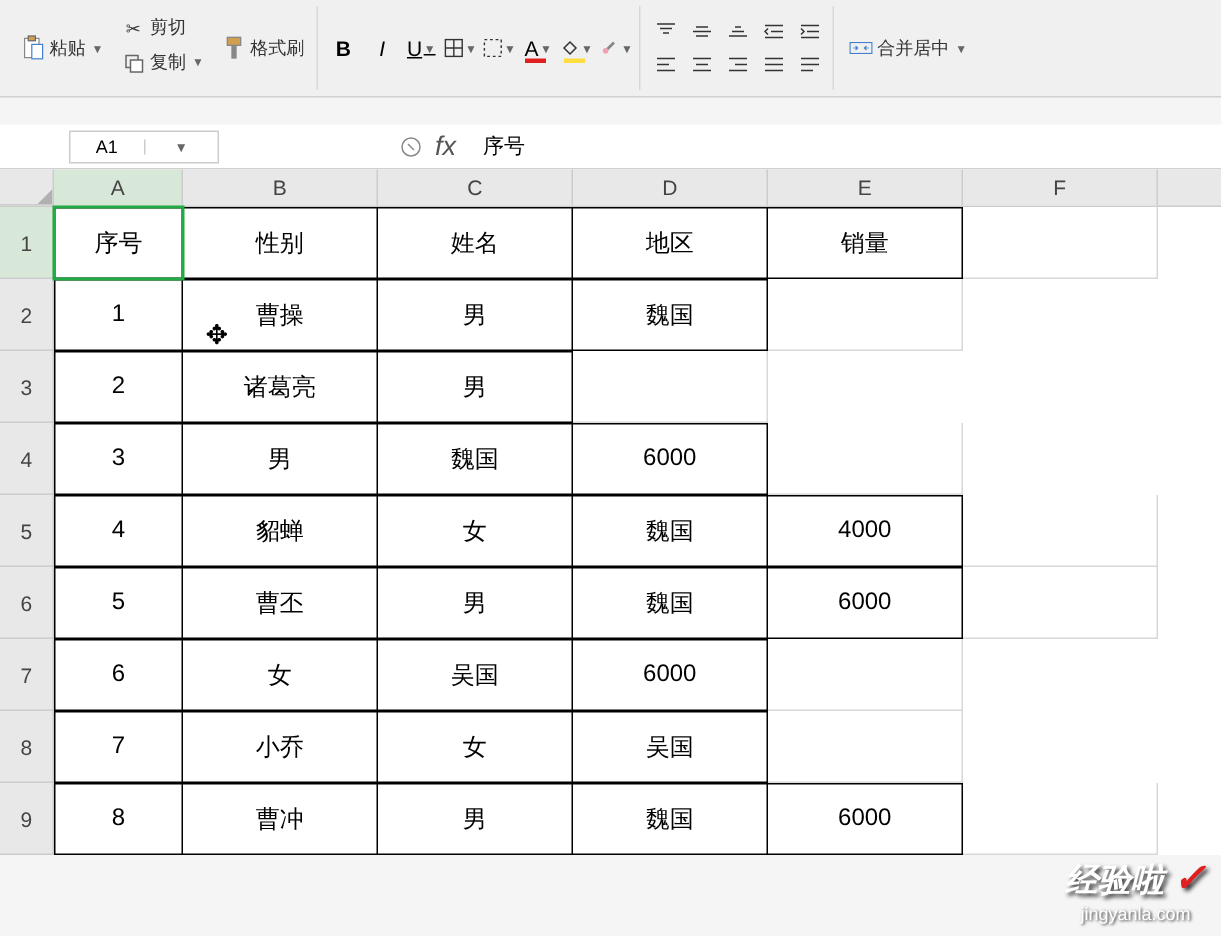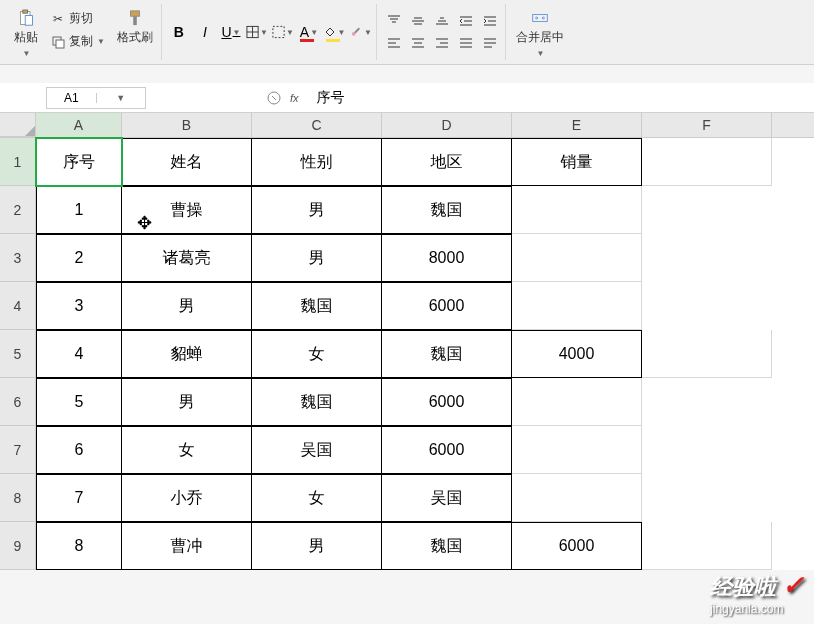--- a/index.html
+++ b/index.html
@@ -4,39 +4,39 @@
 <style>
 * { margin: 0; padding: 0; box-sizing: border-box; font-family: "Microsoft YaHei", sans-serif; }
 body { background: #f5f5f5; width: 814px; height: 624px; overflow: hidden; position: relative; }
 
 
 .ribbon { background: #f0f0f0; border-bottom: 1px solid #d0d0d0; height: 65px; display: flex; align-items: flex-start; padding: 4px 6px; gap: 2px; }
 .ribbon-group { display: flex; flex-direction: column; align-items: center; gap: 2px; padding: 0 4px; border-right: 1px solid #d8d8d8; height: 56px; justify-content: center; }
 .ribbon-group:last-child { border-right: none; }
 .ribbon-btn { display: flex; align-items: center; gap: 3px; padding: 2px 4px; font-size: 12px; color: #333; cursor: pointer; border-radius: 2px; }
 .ribbon-icon { width: 16px; height: 16px; display: inline-flex; align-items: center; justify-content: center; }
-.paste-big { flex-direction: column; font-size: 12px; height: 48px; text-align: right; }
+.paste-big { flex-direction: row; font-size: 12px; height: 48px; text-align: right; }
 .font-select { display: flex; gap: 2px; margin-bottom: 4px; }
 .font-name { width: 100px; height: 22px; border: 1px solid #ccc; font-size: 12px; padding: 0 4px; background: white; }
 .font-size { width: 40px; height: 22px; border: 1px solid #ccc; font-size: 12px; padding: 0 4px; background: white; }
 .fsbtn { width: 20px; height: 22px; border: 1px solid #ccc; background: #f8f8f8; font-size: 11px; cursor: pointer; }
 .font-row { display: flex; gap: 4px; align-items: center; }
 .fmt-btn { width: 22px; height: 22px; display: inline-flex; align-items: center; justify-content: center; cursor: pointer; font-size: 14px; border-radius: 2px; }
 .drop-arrow { font-size: 8px; margin-left: 1px; color: #666; }
 .align-row { display: flex; gap: 2px; }
 .align-btn { width: 22px; height: 20px; display: inline-flex; align-items: center; justify-content: center; cursor: pointer; }
 
 
 .formula-bar { height: 30px; background: #fff; border-bottom: 1px solid #d0d0d0; display: flex; align-items: center; padding: 0 6px; gap: 8px; margin-top: 18px; }
 .name-box { width: 100px; height: 22px; border: 1px solid #ccc; background: white; font-size: 12px; text-align: center; display: flex; align-items: center; margin-left: 40px; }
 .name-box span { flex: 1; }
 .name-drop { width: 16px; border-left: 1px solid #ccc; text-align: center; font-size: 9px; color: #666; }
 .fx-area { display: flex; align-items: center; gap: 6px; margin-left: 110px; }
 .fx-btn { width: 20px; height: 20px; display: inline-flex; align-items: center; justify-content: center; cursor: pointer; color: #555; }
-.fx-label { font-style: italic; font-size: 11px; color: #555; }
+.fx-label { font-style: italic; font-size: 18px; color: #555; }
 .formula-input { flex: 1; height: 22px; border: none; font-size: 14px; padding: 0 6px; outline: none; margin-left: 4px; }
 
 
 .grid-area { position: relative; background: white; }
 .col-headers { display: flex; background: #e8e8e8; border-bottom: 1px solid #ccc; }
 .corner { width: 36px; height: 24px; background: #e8e8e8; border-right: 1px solid #ccc; border-bottom: 1px solid #ccc; display: flex; align-items: flex-end; justify-content: flex-end; }
 .corner svg { width: 10px; height: 10px; }
 .col-header { height: 24px; background: #e8e8e8; border-right: 1px solid #ccc; display: flex; align-items: center; justify-content: center; font-size: 14px; color: #444; }
 .col-A { width: 86px; background: #d8e8d8; }
 .col-B { width: 130px; }
@@ -52,21 +52,21 @@
 .cell.data { border-right: 1px solid #000; border-bottom: 1px solid #000; border-top: 1px solid #000; }
 .cell.data.first-col { border-left: 1px solid #000; }
 .row-h { height: 48px; }
 .rh-h { height: 48px; }
 .selected-cell { outline: 2px solid #22aa44; outline-offset: -1px; position: relative; }
 
 
 .cursor-cross { position: absolute; left: 137px; top: 212px; font-size: 18px; color: #000; pointer-events: none; text-shadow: 0 0 2px #fff; }
 
 
-.watermark { position: absolute; bottom: 8px; right: 10px; text-align: left; pointer-events: none; }
+.watermark { position: absolute; bottom: 8px; right: 10px; text-align: center; pointer-events: none; }
 .wm-line1 { font-size: 22px; font-weight: bold; color: #fff; font-style: italic; text-shadow: 2px 2px 3px rgba(0,0,0,0.8); }
 .wm-check { color: #e02020; font-size: 26px; }
 .wm-line2 { font-size: 12px; color: #fff; text-shadow: 1px 1px 2px rgba(0,0,0,0.8); }
 
 svg { display: block; }
 </style>
 </head>
 <body>
 
 <div class="ribbon">
@@ -272,40 +272,39 @@
     <div class="col-header col-C">C</div>
     <div class="col-header col-D">D</div>
     <div class="col-header col-E">E</div>
     <div class="col-header col-F">F</div>
   </div>
 
   <div class="grid-rows" id="grid-rows">
       <div class="grid-row row-h">
         <div class="row-header rh-h active">1</div>
         <div class="cell col-A data first-col selected-cell">序号</div>
+        <div class="cell col-C data">性别</div>
         <div class="cell col-B data">姓名</div>
-        <div class="cell col-C data">性别</div>
         <div class="cell col-D data">地区</div>
         <div class="cell col-E data">销量</div>
         <div class="cell col-F"></div>
       </div>
       <div class="grid-row row-h">
         <div class="row-header rh-h">2</div>
         <div class="cell col-A data first-col">1</div>
         <div class="cell col-B data">曹操</div>
         <div class="cell col-C data">男</div>
         <div class="cell col-D data">魏国</div>
         <div class="cell col-F"></div>
       </div>
       <div class="grid-row row-h">
         <div class="row-header rh-h">3</div>
         <div class="cell col-A data first-col">2</div>
         <div class="cell col-B data">诸葛亮</div>
         <div class="cell col-C data">男</div>
-        <div class="cell col-E data">8000</div>
         <div class="cell col-F"></div>
       </div>
       <div class="grid-row row-h">
         <div class="row-header rh-h">4</div>
         <div class="cell col-A data first-col">3</div>
         <div class="cell col-C data">男</div>
         <div class="cell col-D data">魏国</div>
         <div class="cell col-E data">6000</div>
         <div class="cell col-F"></div>
       </div>
@@ -314,20 +313,21 @@
         <div class="cell col-A data first-col">4</div>
         <div class="cell col-B data">貂蝉</div>
         <div class="cell col-C data">女</div>
         <div class="cell col-D data">魏国</div>
         <div class="cell col-E data">4000</div>
         <div class="cell col-F"></div>
       </div>
       <div class="grid-row row-h">
         <div class="row-header rh-h">6</div>
         <div class="cell col-A data first-col">5</div>
+        <div class="cell col-B data">曹丕</div>
         <div class="cell col-C data">男</div>
         <div class="cell col-D data">魏国</div>
         <div class="cell col-E data">6000</div>
         <div class="cell col-F"></div>
       </div>
       <div class="grid-row row-h">
         <div class="row-header rh-h">7</div>
         <div class="cell col-A data first-col">6</div>
         <div class="cell col-C data">女</div>
         <div class="cell col-D data">吴国</div>

